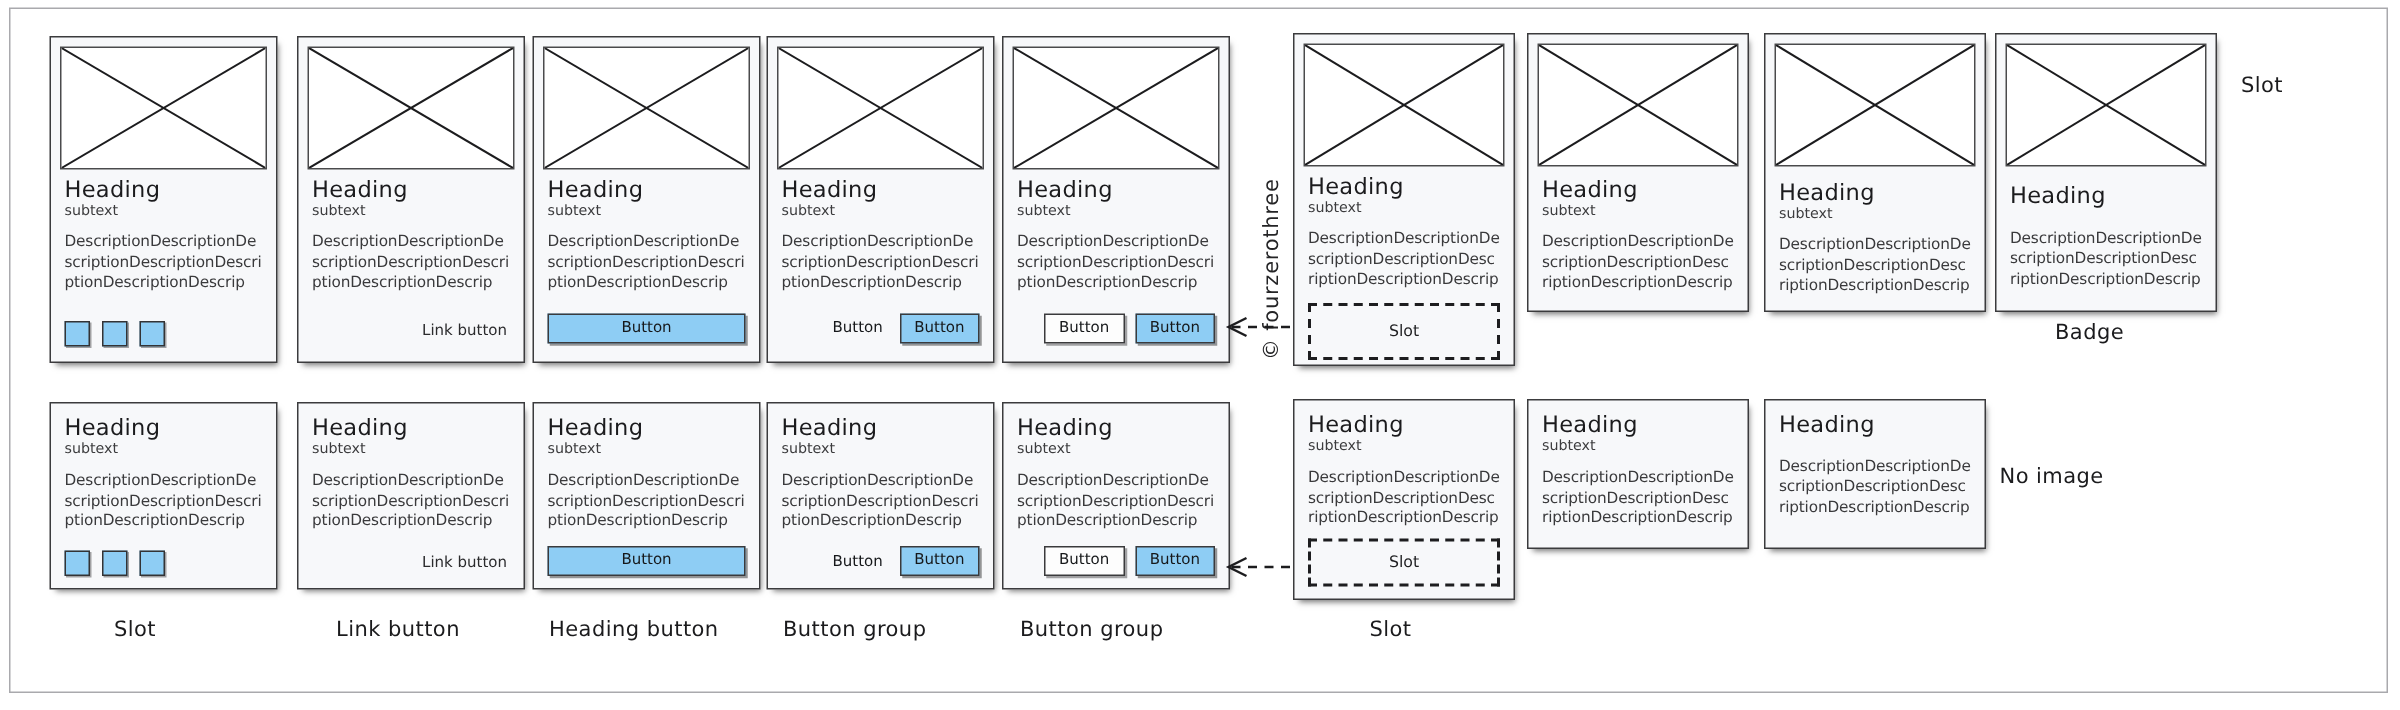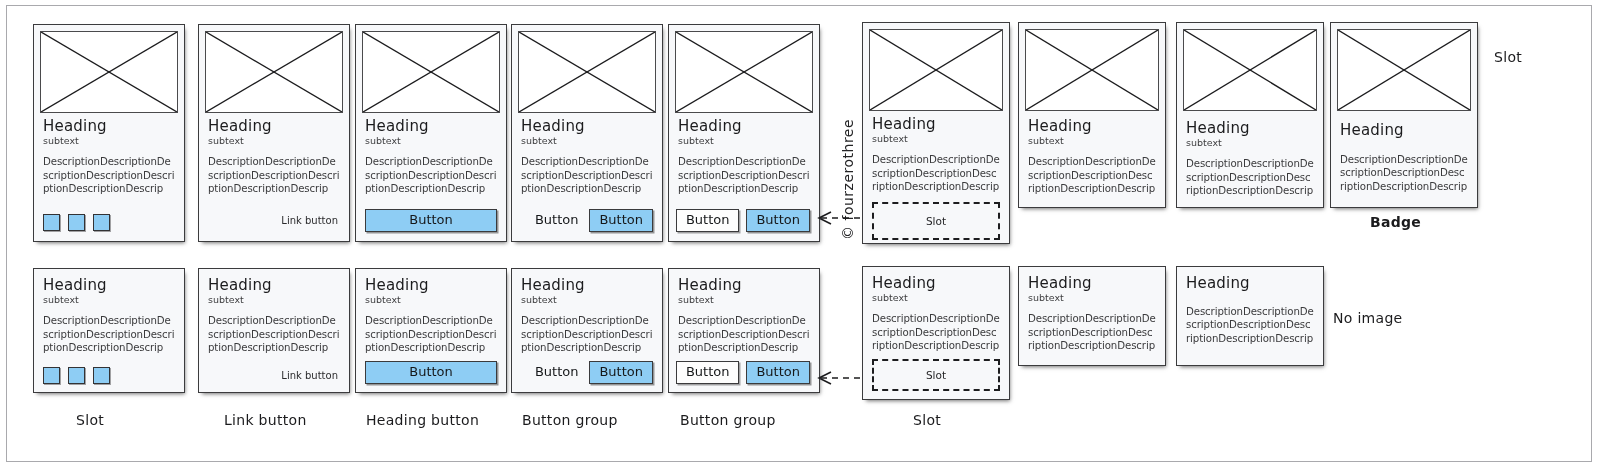--- a/index.html
+++ b/index.html
@@ -79,21 +79,21 @@
 
   .icon-sq {
     width: 17px; height: 17px;
     background: #8ecdf4;
     border: 1.5px solid #333335;
     box-shadow: 1px 1px 0 rgba(0,0,0,.35);
   }
 
   .btn {
     font-family: "DejaVu Sans", sans-serif;
-    font-size: 13px;
+    font-size: 10px;
     color: #16181a;
     padding: 3px 9px 4px 9px;
     text-align: center;
     line-height: 1.1;
     white-space: nowrap;
   }
   .btn-primary {
     background: #8ecdf4;
     border: 1.5px solid #3a3a3c;
     box-shadow: 1.5px 1.5px 0 rgba(0,0,0,.4);
@@ -311,21 +311,21 @@
           <line x1="100" y1="0" x2="0" y2="60" stroke="#1c1c1e" stroke-width="1"></line>
         </svg>
     </div>
     <div class="card-body" style="height:auto;padding-top:10px;">
       <div class="heading" style="margin-bottom:14px;">Heading</div>
       <div class="desc">DescriptionDescriptionDescriptionDescriptionDescriptionDescriptionDescrip</div>
     </div>
   </div>
 
   <div class="label" style="left:1494px; top:49px;">Slot</div>
-  <div class="label" style="left:1370px; top:214px;font-weight:bold;">Badge</div>
+  <div class="label" style="left:1370px; top:214px;">Badge</div>
 
   <div class="card" style="left:33px; top:268px; width:152px; height:125px;">
     <div class="card-body">
       <div class="heading">Heading</div>
       <div class="subtext">subtext</div>
       <div class="desc">DescriptionDescriptionDescriptionDescriptionDescriptionDescriptionDescrip</div>
       <div class="spacer"></div>
       <div class="actions">
         <div class="icon-sq"></div>
         <div class="icon-sq"></div>

